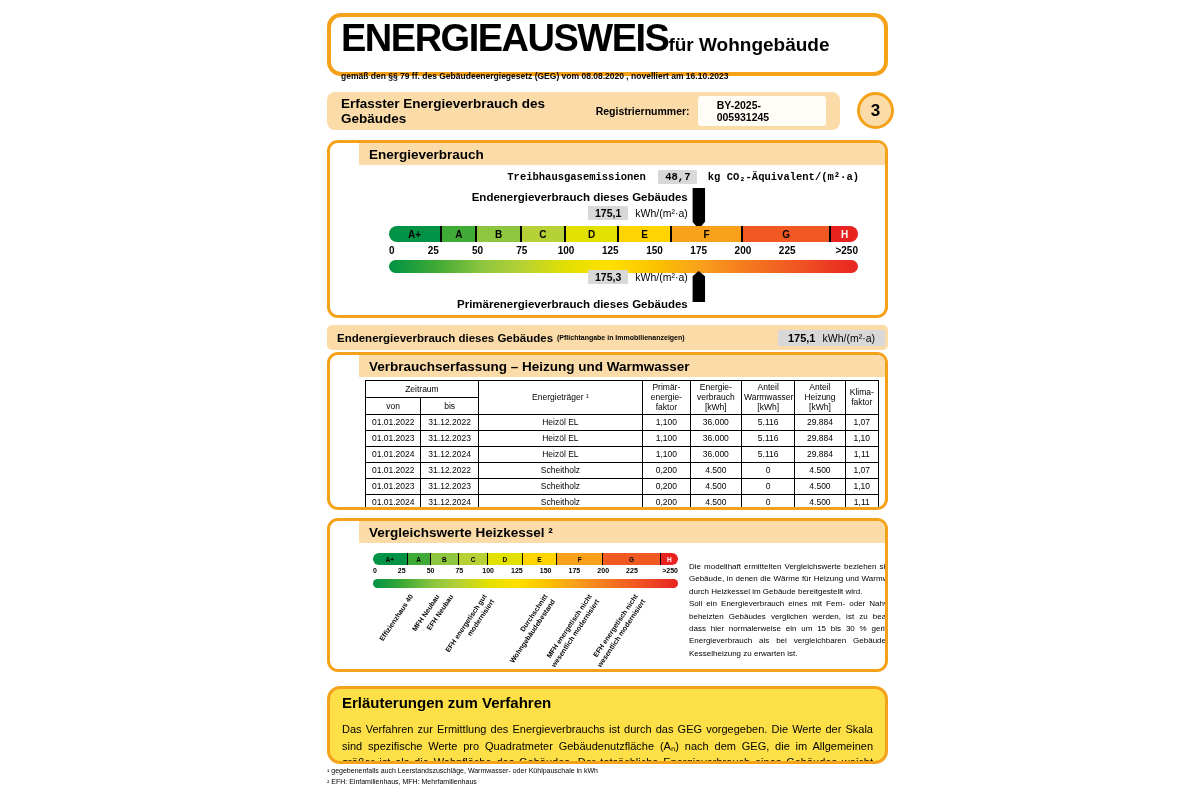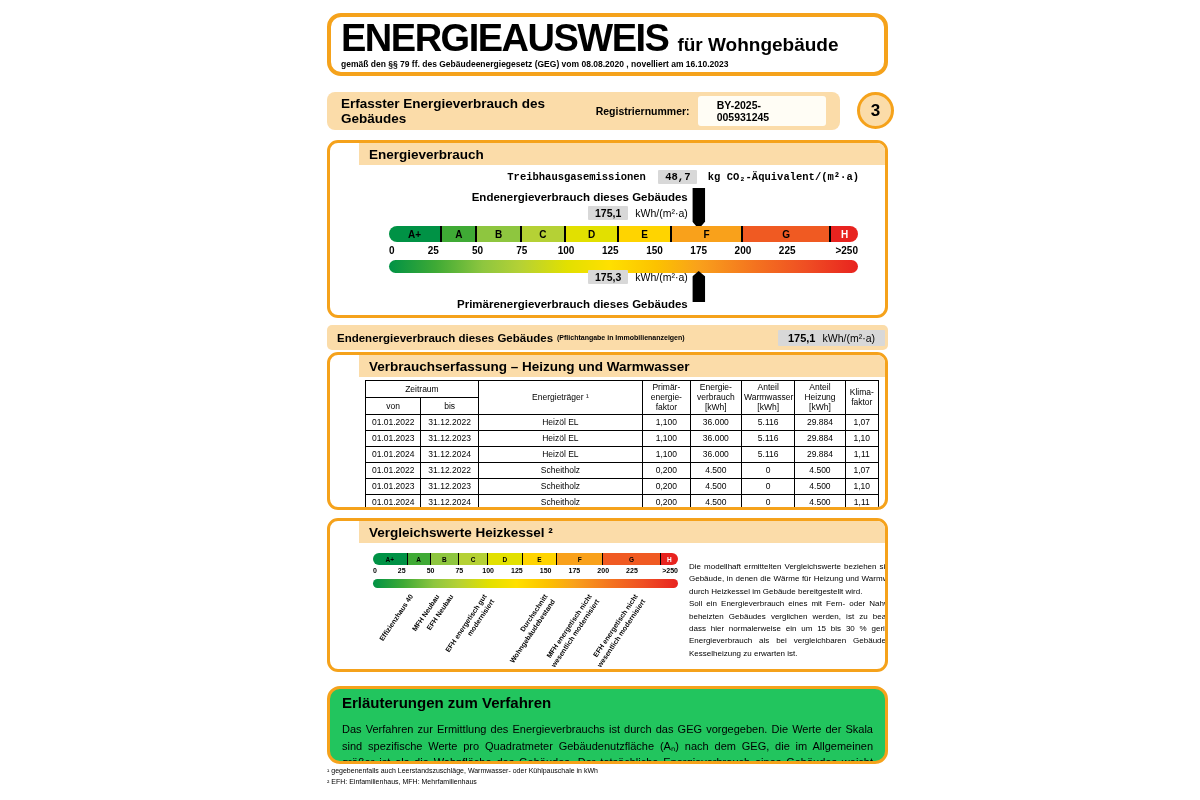--- a/index.html
+++ b/index.html
@@ -4,22 +4,22 @@
 <style>
   * { margin:0; padding:0; box-sizing:border-box; }
   body { background:#fff; font-family:"Liberation Sans", sans-serif; color:#000; }
   .page { position:relative; width:1076px; height:800px; background:#ffffff; overflow:hidden; }
 
   
   .header-box { position:absolute; left:327px; top:13px; width:561px; height:63px;
     background:#fff; border:4px solid #F5A21B; border-radius:14px; padding:2px 10px 0 10px; }
   .title-row { display:flex; align-items:baseline; white-space:nowrap; }
   .main-title { font-size:38px; font-weight:bold; letter-spacing:-1.5px; line-height:1.05; }
-  .sub-title { font-size:19px; font-weight:bold; margin-left:9px; }
-  .law-line { font-size:8.5px; font-weight:bold; margin-top:0px; }
+  .sub-title { font-size:19px; font-weight:bold; }
+  .law-line { font-size:8.5px; font-weight:bold; margin-top:12px; }
 
   
   .section-bar { position:absolute; left:327px; top:92px; width:513px; height:38px;
     background:#FBDCA9; border-radius:8px; display:flex; align-items:center; padding:0 14px; }
   .section-bar .bar-title { font-size:13.5px; font-weight:bold; }
   .reg-label { margin-left:auto; font-size:10.5px; font-weight:bold; }
   .reg-box { background:#fffdf5; border-radius:3px; margin-left:8px; padding:3px 19px;
     font-size:10.5px; font-weight:bold; }
   .page-circle { position:absolute; left:857px; top:92px; width:37px; height:37px; border-radius:50%;
     background:#FBDCA9; border:3px solid #F5A21B; display:flex; align-items:center; justify-content:center;
@@ -91,21 +91,21 @@
   #small-scale .grad-bar { top:26px; height:9px; border-radius:5px; }
   .vg-labels { position:absolute; left:0; right:0; top:40px; height:70px; }
   .vl-anchor { position:absolute; top:0; width:0; height:0; }
   .vl { position:absolute; right:0; top:0; width:max-content; transform-origin:100% 0;
     transform:rotate(-56deg); font-size:7px; font-weight:bold; text-align:right;
     white-space:pre-line; line-height:1.25; }
   .vg-text { position:absolute; left:330px; width:219px; top:18px; font-size:8px;
     line-height:1.55; text-align:justify; white-space:pre-line; }
 
   
-  #er-box { top:686px; height:78px; background:#22c55e; border-radius:13px; padding:5px 12px; }
+  #er-box { top:686px; height:78px; background:#fde047; border-radius:13px; padding:5px 12px; }
   #er-box .er-title { font-size:15px; font-weight:bold; }
   #er-box .er-text { font-size:11px; line-height:1.5; text-align:justify; margin-top:10px; }
 
   
   .footnotes { position:absolute; left:327px; top:766px; font-size:7px; line-height:1.55; }
 </style>
 </head>
 <body>
 
 <div class="page">

